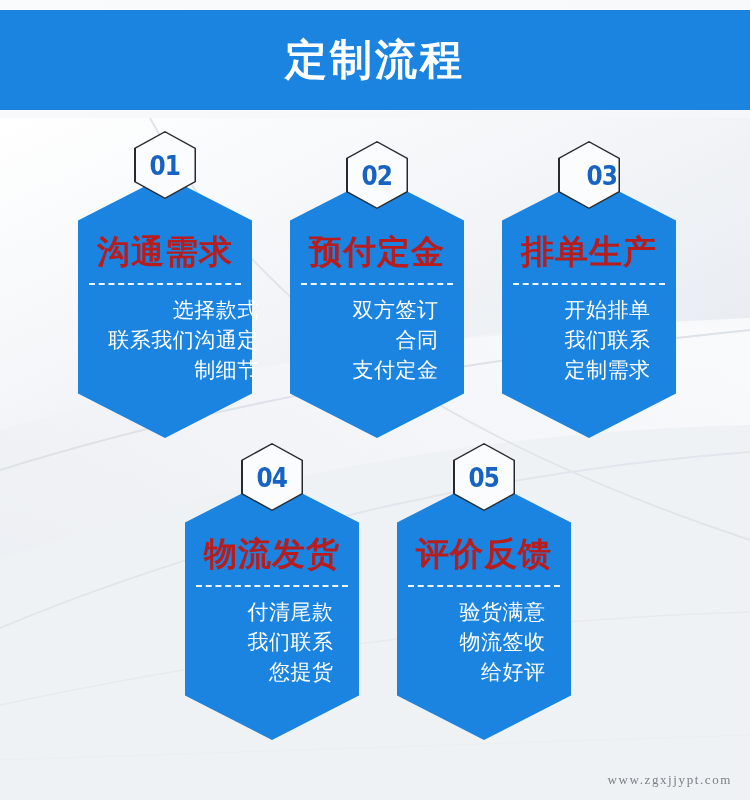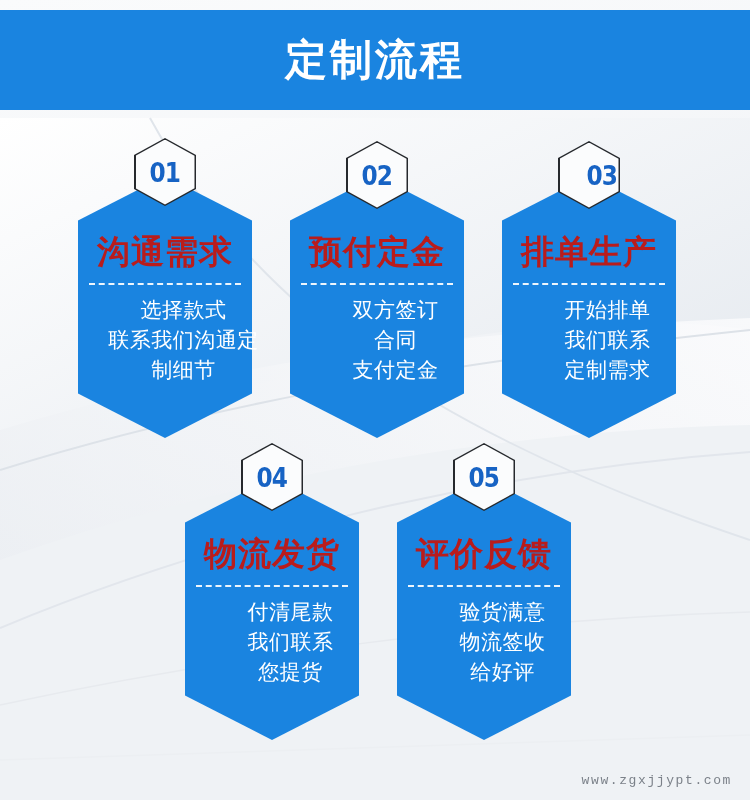--- a/index.html
+++ b/index.html
@@ -45,21 +45,21 @@
     box-sizing:border-box;
   }
   .card-title{
     color:#b91c1c;font-weight:bold;font-size:33px;letter-spacing:1px;
     line-height:1.1;white-space:nowrap;
   }
   .divider{
     width:150px;height:0;border-top:2px dashed #ffffff;opacity:.92;
   }
   .card-body{
-    color:#ffffff;font-size:21px;line-height:1.42;text-align:center;
+    color:#ffffff;font-size:21px;line-height:1.42;text-align:right;
     font-weight:normal;letter-spacing:.5px;margin-left:37px;
   }
   .card-body div{white-space:nowrap;}
 
   
   .badge{
     position:absolute;z-index:8;
     width:62px;height:68px;
     display:flex;align-items:center;justify-content:center;
   }
@@ -80,21 +80,21 @@
     color:#1763c4;font-weight:bold;font-size:27px;
     letter-spacing:-1px;
     transform:scaleX(.86);
     font-family:"DejaVu Sans","Liberation Sans",sans-serif;
   }
 
   
   .footer{
     position:absolute;right:18px;bottom:12px;z-index:9;
     color:#7b8189;font-size:13px;letter-spacing:1.6px;
-    font-family:Liberation Mono, monospace;
+    font-family:Liberation Serif, serif;
   }
 </style>
 </head>
 <body>
 
 <div class="page">
 
   <div class="bg">
     <div class="bg-base"></div>
     <svg viewBox="0 0 750 800" preserveAspectRatio="none">
@@ -134,21 +134,21 @@
       <div class="card-inner" style="padding-top:58px;">
         <div class="card-title">沟通需求</div>
         <div class="divider" style="margin:13px 0 10px;width:152px;"></div>
         <div class="card-body">
           <div>选择款式</div>
           <div>联系我们沟通定</div>
           <div>制细节</div>
         </div>
       </div>
     </div>
-    <div class="badge" style="left:134px;top:138px;">
+    <div class="badge" style="left:134px;top:131px;">
       <div class="hexfill"></div>
       <div class="hexinner"></div>
       <div class="badge-num">01</div>
     </div>
 
     <div class="card" style="left:290px;top:176px;width:174px;height:262px;">
       <div class="hexbody" style="width:174px;height:262px;"></div>
       <div class="card-inner" style="padding-top:58px;">
         <div class="card-title">预付定金</div>
         <div class="divider" style="margin:13px 0 10px;width:152px;"></div>

